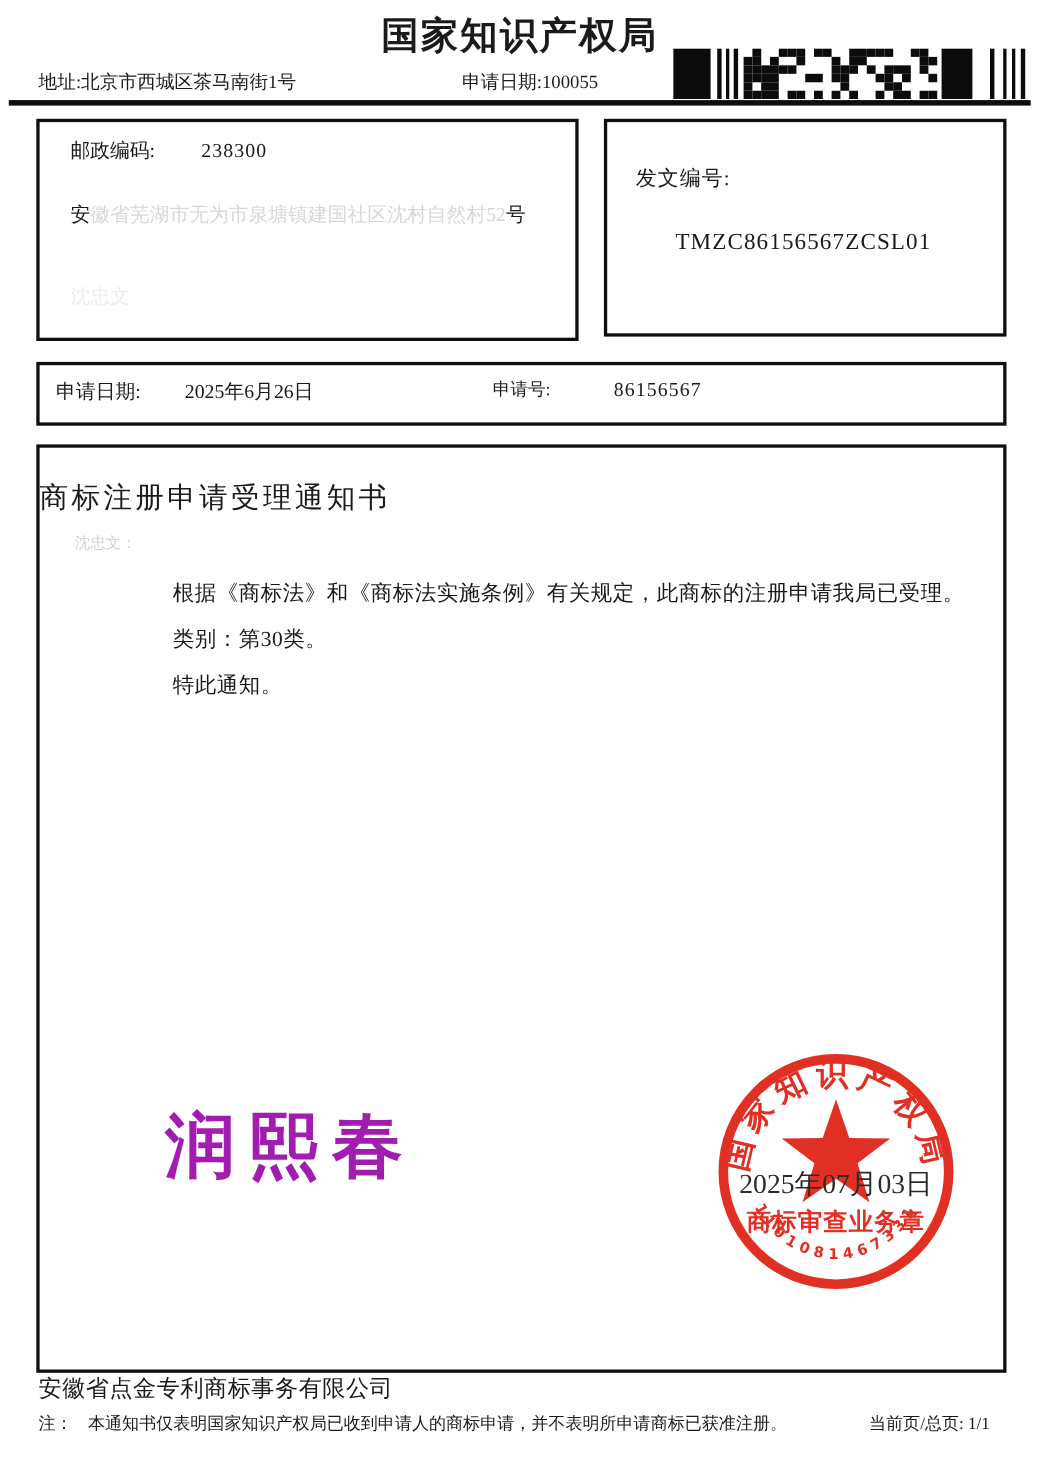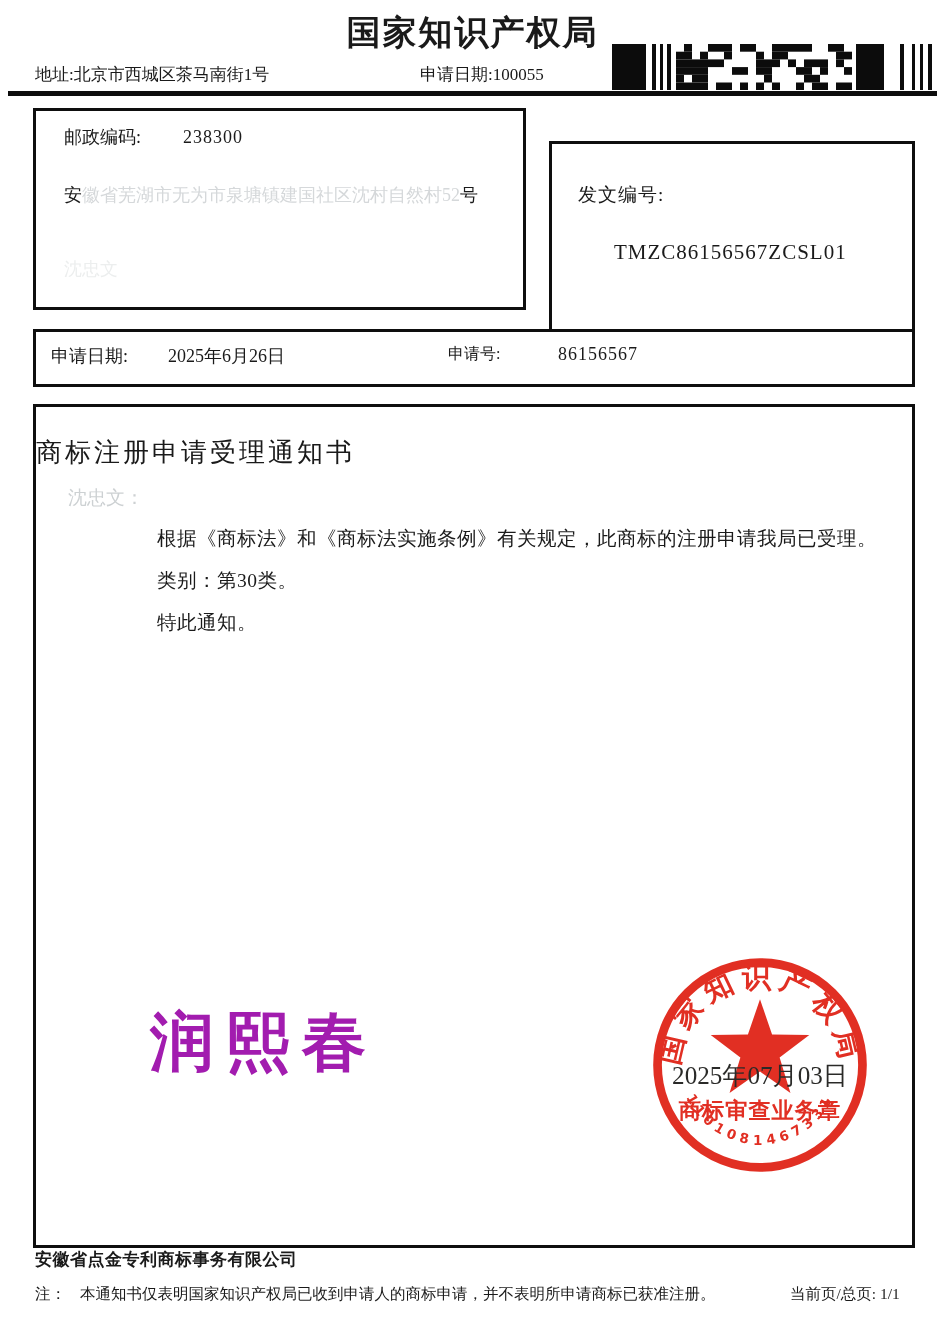--- a/index.html
+++ b/index.html
@@ -12,54 +12,54 @@
   .addr-row{position:absolute;top:63px;left:0;width:100%;font-size:17px;}
   .addr-label{position:absolute;left:35px;top:0;}
   .post-label{position:absolute;left:420px;top:0;}
 
   .barcode{position:absolute;left:612px;top:44px;width:328px;height:46px;}
 
   .top-rule{position:absolute;left:8px;top:91px;width:929px;height:5px;background:#0d0d0d;}
 
   .box{position:absolute;border:3px solid #0e0e0e;background:#fff;}
   .box-recipient{left:33px;top:108px;width:487px;height:196px;}
-  .box-issue{left:549px;top:108px;width:360px;height:192px;margin-top:33px;}
+  .box-issue{left:549px;top:108px;width:360px;height:192px;}
   .box-appbar{left:33px;top:329px;width:876px;height:52px;}
   .box-main{left:33px;top:404px;width:876px;height:838px;}
 
   .rec-post{position:absolute;left:28px;top:14px;font-size:18px;}
   .rec-post .val{margin-left:42px;letter-spacing:1px;}
   .rec-address{position:absolute;left:28px;top:72px;font-size:18px;white-space:nowrap;}
   .faded-mid{color:#d5d8da;}
   .faded-strong{color:#eceeee;}
   .rec-name{position:absolute;left:28px;top:146px;font-size:18px;}
 
   .issue-label{position:absolute;left:26px;top:38px;font-size:19px;letter-spacing:1px;}
   .issue-value{position:absolute;left:62px;top:96px;font-size:21px;letter-spacing:1px;text-align:right;}
 
   .app-date-label{position:absolute;left:15px;top:12px;font-size:18px;}
   .app-date-value{position:absolute;left:132px;top:12px;font-size:18px;}
   .app-no-label{position:absolute;left:412px;top:12px;font-size:16px;}
   .app-no-value{position:absolute;left:522px;top:12px;font-size:18px;letter-spacing:1px;}
 
   .notice-title{position:absolute;top:28px;left:0;width:100%;
     font-size:26px;letter-spacing:3px;}
-  .notice-addressee{position:absolute;left:32px;top:78px;font-size:19px;color:#cdd1d3;}
+  .notice-addressee{position:absolute;left:32px;top:78px;font-size:14px;color:#cdd1d3;}
   .notice-p{position:absolute;left:82px;right:30px;font-size:19.5px;letter-spacing:0.5px;}
   .p-indent{text-indent:2em;}
   .p1{top:118px;}
   .p2{top:160px;}
   .p3{top:202px;}
 
   .trademark{position:absolute;left:114px;top:592px;font-size:64px;font-weight:900;
     letter-spacing:12px;color:#a21caf;font-family:"Liberation Serif","DejaVu Serif",serif;}
 
   .stamp{position:absolute;left:608px;top:542px;width:232px;height:232px;opacity:0.95;}
 
-  .agency{position:absolute;left:35px;top:1248px;font-size:17px;font-weight:bold;letter-spacing:0.5px;}
+  .agency{position:absolute;left:35px;top:1248px;font-size:21px;font-weight:normal;letter-spacing:0.5px;}
   .note-row{position:absolute;left:35px;top:1284px;width:900px;font-size:15.5px;}
   .note-label{margin-right:14px;}
   .page-indicator{position:absolute;left:755px;top:0;font-size:15.5px;}
 </style>
 </head>
 <body>
 
 <div class="page">
 
   <div class="doc-title">国家知识产权局</div>

